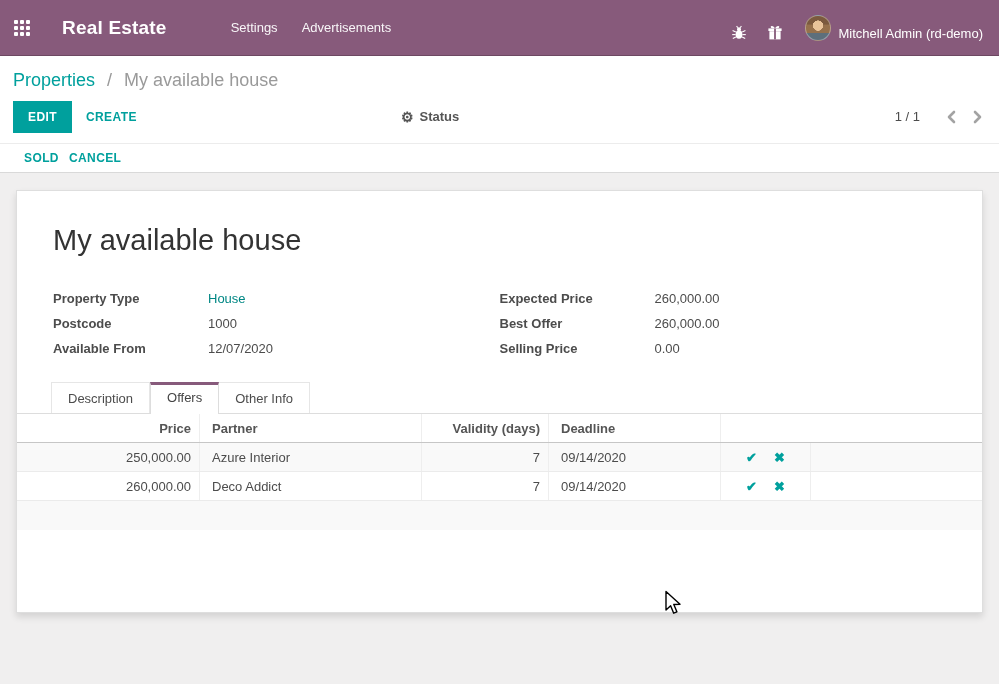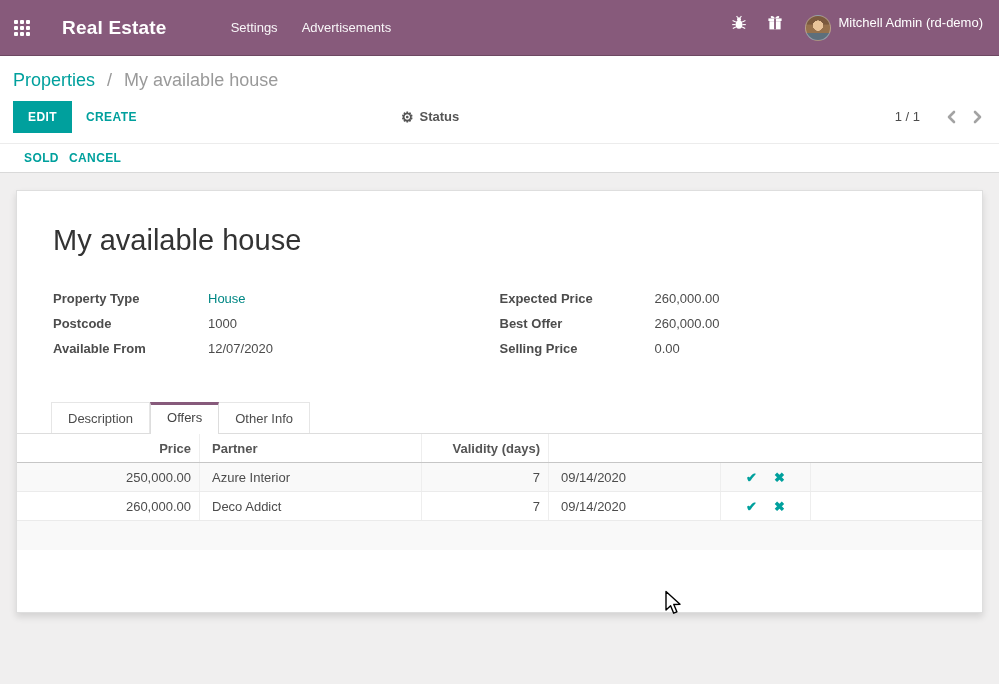--- a/index.html
+++ b/index.html
@@ -38,21 +38,21 @@
     letter-spacing: .2px;
   }
   .nav-menus { display: flex; margin-left: 52px; height: 44px; }
   .nav-menu-item {
     font-size: 13px;
     color: rgba(255,255,255,.95);
     padding: 0 12px;
     line-height: 44px;
     cursor: pointer;
   }
-  .navbar-right { margin-left: auto; display: flex; align-items: flex-start; }
+  .navbar-right { margin-left: auto; display: flex; align-items: flex-end; }
   .sysicon { width: 16px; height: 16px; display: block; cursor: pointer; }
   .icon-btn { margin-left: 20px; display: flex; align-items: center; }
   .avatar {
     width: 26px; height: 26px;
     border-radius: 50%;
     margin-left: 22px;
     background:
       radial-gradient(circle at 50% 40%, #e8c49a 0 27%, rgba(0,0,0,0) 28%),
       linear-gradient(180deg, #7b5a3e 0 35%, #96714c 36% 70%, #5d6f7c 71% 100%);
     border: 1px solid rgba(255,255,255,.35);
@@ -151,21 +151,21 @@
     margin: 31px 36px 0;
   }
   .fields { display: flex; margin: 33px 36px 0; }
   .field-group { flex: 1; }
   .field-row { display: flex; margin-bottom: 9px; font-size: 13px; line-height: 16px; }
   .field-label { width: 155px; font-weight: bold; color: #4c4c4c; flex-shrink: 0; }
   .field-value { color: #4c4c4c; }
   .field-value.link { color: #008784; cursor: pointer; }
 
   
-  .notebook { margin-top: 36px; }
+  .notebook { margin-top: 16px; }
   .tabs { display: flex; padding-left: 34px; border-bottom: 1px solid #ddd; }
   .tab {
     font-size: 13px;
     color: #4c4c4c;
     padding: 8px 16px 7px;
     border: 1px solid #e6e6e6;
     border-bottom: none;
     background: #fff;
     cursor: pointer;
     margin-bottom: 0;
@@ -336,20 +336,21 @@
         <div class="tab">Description</div>
         <div class="tab active">Offers</div>
         <div class="tab">Other Info</div>
       </div>
 
       <div class="otable">
         <div class="trow thead-row">
           <div class="cell col-price">Price</div>
           <div class="cell col-partner">Partner</div>
           <div class="cell col-validity">Validity (days)</div>
+          <div class="cell col-deadline">Deadline</div>
           <div class="cell col-icons"></div>
         </div>
 
         <div class="trow data-row odd">
           <div class="cell col-price">250,000.00</div>
           <div class="cell col-partner">Azure Interior</div>
           <div class="cell col-validity">7</div>
           <div class="cell col-deadline">09/14/2020</div>
           <div class="cell col-icons">
             <span class="offer-icon">✔</span>

